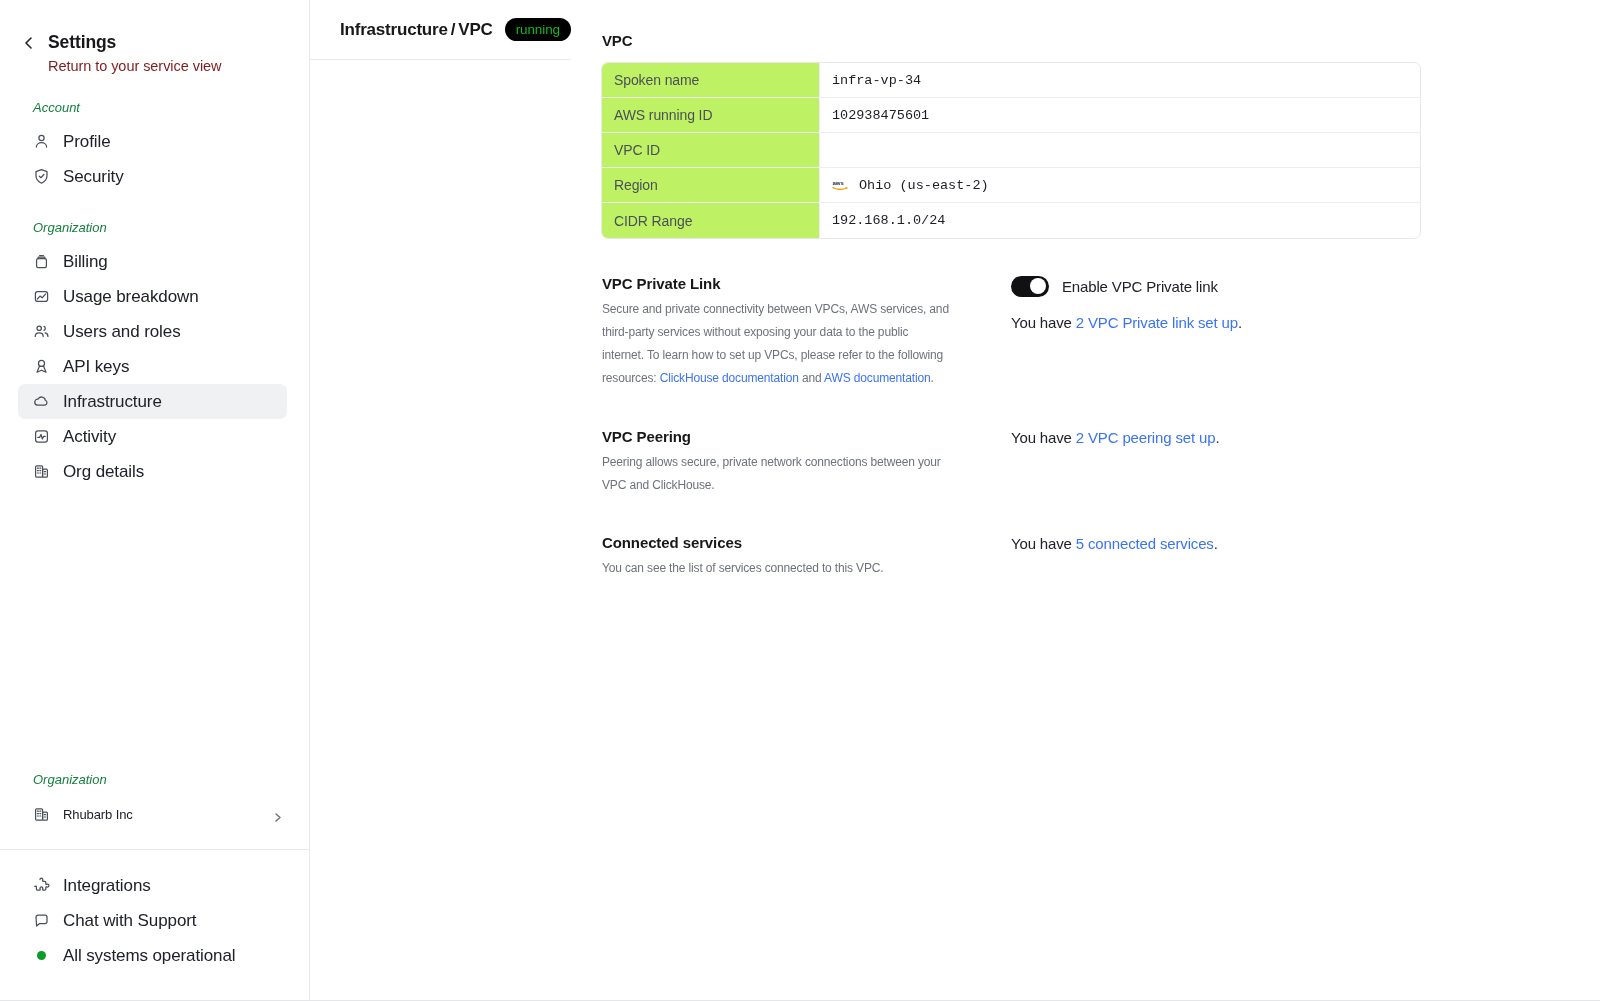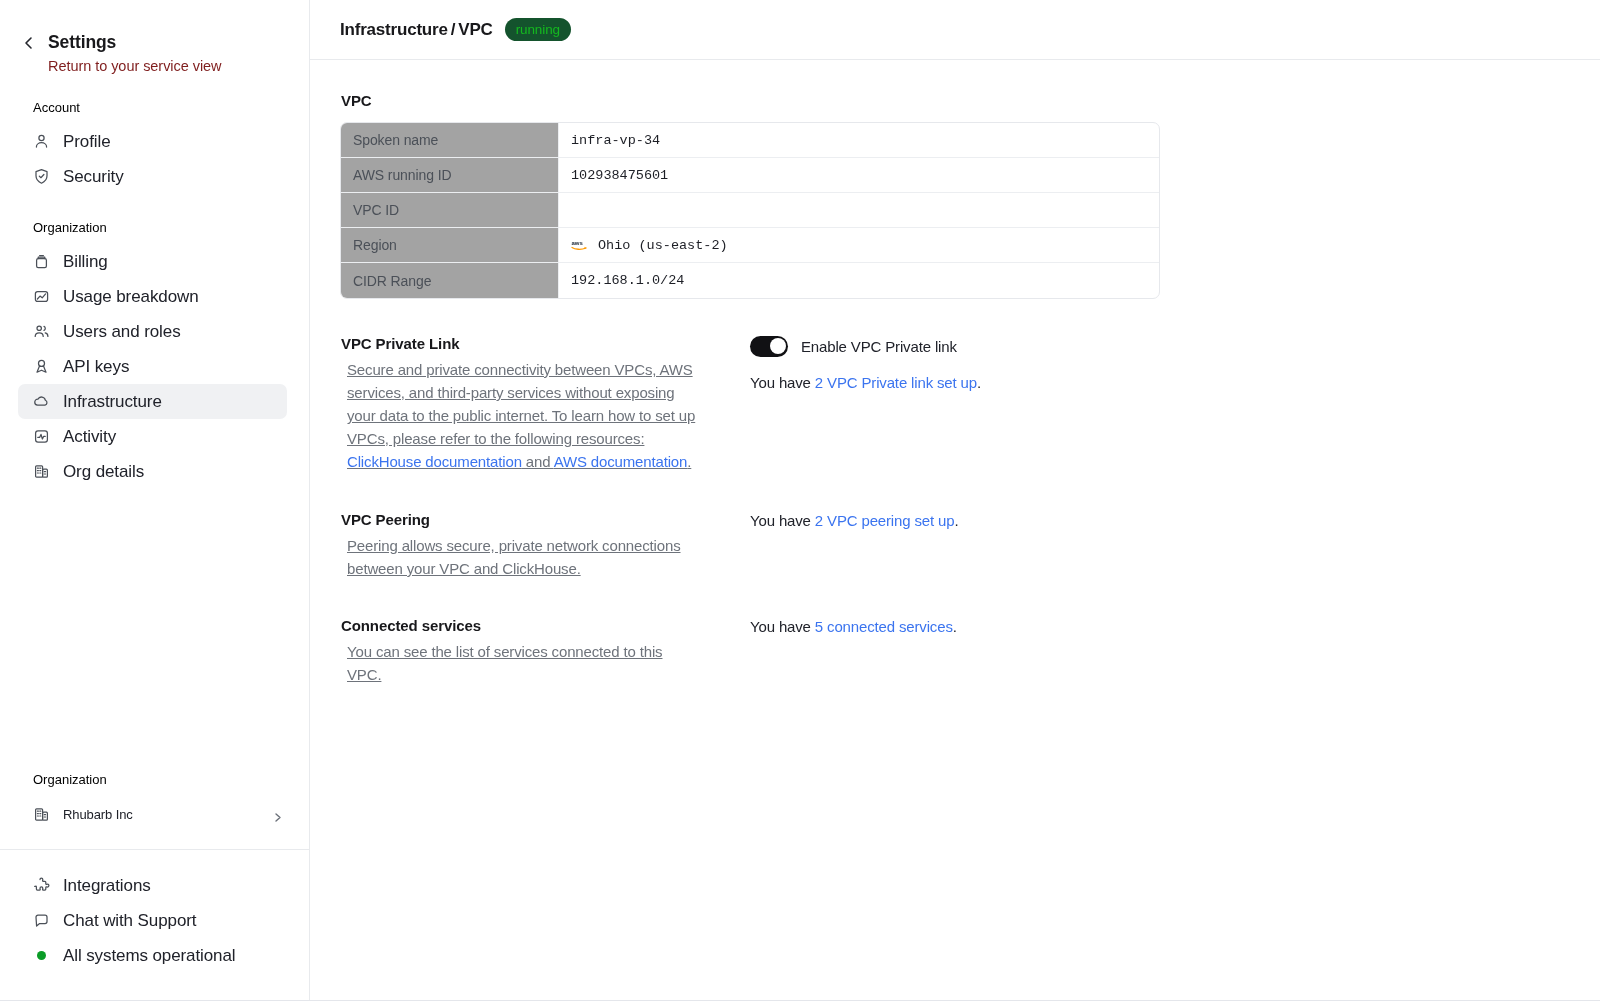--- a/index.html
+++ b/index.html
@@ -59,23 +59,24 @@
   }
   .sb-sub {
     font-size: 14.5px;
     color: #7f1d1d;
     padding: 5px 0 0 48px;
     letter-spacing: -0.05px;
   }
 
   .sb-section-label {
     font-size: 13px;
-    color: #000000;
+    color: #15803d;
     padding: 0 0 0 33px;
     letter-spacing: 0px;
+    font-style: italic;
   }
   .sb-group { margin-top: 0; }
 
   .nav-item {
     display: flex;
     align-items: center;
     gap: 13px;
     height: 35px;
     margin: 0 22px 0 18px;
     padding-left: 15px;
@@ -131,21 +132,21 @@
     flex: 0 0 9px;
     margin-left: 4px;
   }
 
   
   .main {
     flex: 1 1 auto;
     height: 1001px;
     background: #ffffff;
     display: flex;
-    flex-direction: column;
+    flex-direction: row;
     overflow: hidden;
   }
   .topbar {
     height: 60px;
     min-height: 60px;
     border-bottom: 1px solid #e8eaed;
     display: flex;
     align-items: center;
     padding-left: 30px;
     gap: 12px;
@@ -156,21 +157,21 @@
     color: #18181b;
     letter-spacing: -0.2px;
   }
   .crumb .sep { font-weight: bold; color: #18181b; padding: 0 3px; }
   .badge {
     display: inline-flex;
     align-items: center;
     height: 23px;
     padding: 0 11px;
     border-radius: 12px;
-    background: #14532d;
+    background: #000000;
     color: #14b81f;
     font-size: 13.5px;
     letter-spacing: -0.1px;
   }
 
   .content {
     padding: 32px 30px 0 30px;
     overflow: hidden;
   }
 
@@ -192,21 +193,21 @@
   }
   .vpc-row {
     display: flex;
     height: 35px;
     border-bottom: 1px solid #eceef1;
   }
   .vpc-row:last-child { border-bottom: none; }
   .vpc-key {
     width: 218px;
     min-width: 218px;
-    background: #a3a3a3;
+    background: #bef264;
     border-right: 1px solid #eceef1;
     display: flex;
     align-items: center;
     padding-left: 12px;
     font-size: 14px;
     color: #4b5058;
     letter-spacing: -0.1px;
   }
   .vpc-val {
     flex: 1 1 auto;
@@ -230,27 +231,26 @@
   .feature .right { flex: 1 1 auto; padding-left: 0px; }
 
   .feat-title {
     font-size: 15px;
     font-weight: bold;
     color: #18181b;
     letter-spacing: -0.1px;
     margin: 0 0 6px 1px;
   }
   .feat-desc {
-    font-size: 15px;
+    font-size: 12px;
     line-height: 23px;
     color: #6e737b;
     letter-spacing: -0.15px;
-    margin: 0 0 0 7px;
+    margin: 0 0 0 1px;
     max-width: 350px;
-    text-decoration: underline;
   }
   .lnk { color: #3b74ef; text-decoration: none; cursor: pointer; }
 
   .toggle-row {
     display: flex;
     align-items: center;
     gap: 13px;
     height: 22px;
     margin-bottom: 17px;
   }

